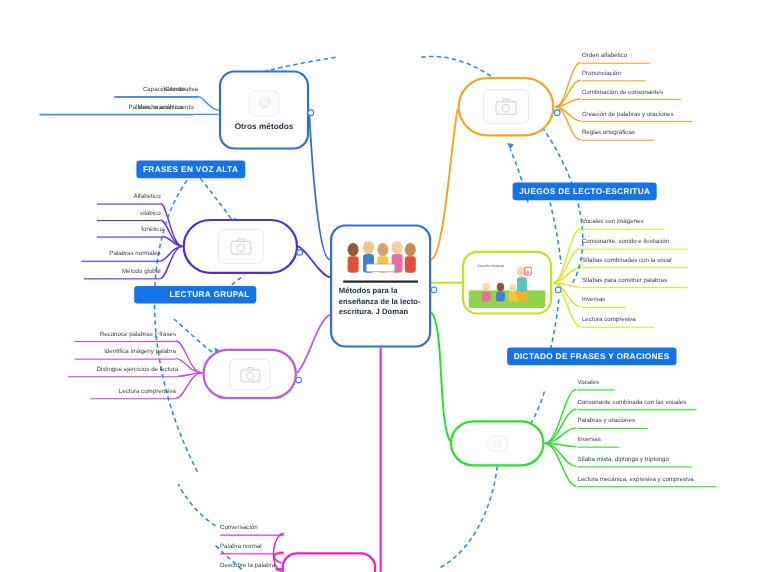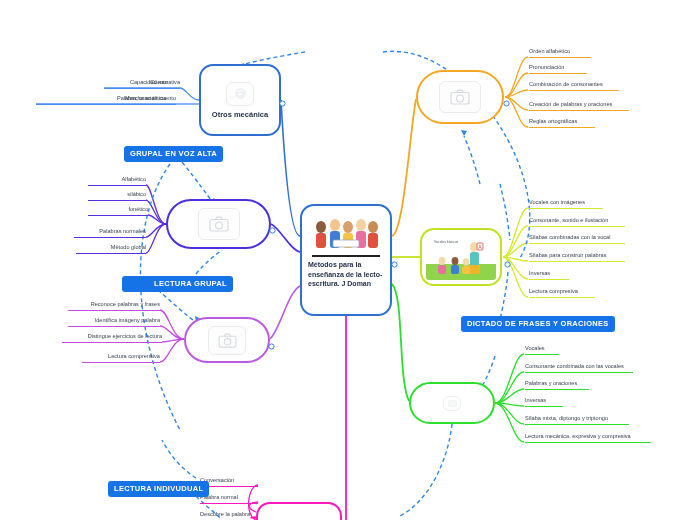--- a/index.html
+++ b/index.html
@@ -163,21 +163,21 @@
     <div class="ctitle">Métodos para la enseñanza de la lecto-escritura. J Doman</div>
   </div>
 
   <div class="node rounded" id="n-otros">
     <div class="ph">
       <svg width="13" height="11" viewBox="0 0 13 11">
           <circle cx="6.5" cy="5.5" r="4.6" fill="none" stroke="#c9cdd6" stroke-width="1"></circle>
           <rect x="4" y="4" width="5" height="4" rx="1" fill="none" stroke="#c9cdd6" stroke-width=".9"></rect>
         </svg>
     </div>
-    <div class="lbl">Otros mecánica</div>
+    <div class="lbl">Otros métodos</div>
   </div>
   <div class="leaf c-blue r" style="left:104px;top:79px;width:76px;">Capacidad narrativa</div>
   <div class="leaf c-blue r" style="left:36px;top:95px;width:140px;">Palabra, oración cuento</div>
   <div class="leaf" style="left:150px;top:79px;border:none;">Cuento</div>
   <div class="leaf" style="left:125px;top:95px;border:none;">Marcha analítica</div>
 
   <div class="node pill" id="n-voz">
     <div class="ph">
       <svg width="20" height="16" viewBox="0 0 20 16">
           <rect x="1" y="3.5" width="18" height="11.5" rx="2" fill="none" stroke="#b9bec8" stroke-width="1.2"></rect>
@@ -258,23 +258,23 @@
   <div class="leaf c-green" style="left:525px;top:380px;width:64px;">Palabras y oraciones</div>
   <div class="leaf c-green" style="left:525px;top:397px;width:38px;">Inversas</div>
   <div class="leaf c-green" style="left:525px;top:415px;width:104px;">Sílaba mixta, diptongo y triptongo</div>
   <div class="leaf c-green" style="left:525px;top:433px;width:126px;">Lectura mecánica, expresiva y compresiva</div>
 
   <div class="node rounded" id="n-individual"></div>
   <div class="leaf c-pink" style="left:200px;top:477px;width:58px;">Conversación</div>
   <div class="leaf c-pink" style="left:200px;top:494px;width:58px;">Palabra normal</div>
   <div class="leaf c-pink" style="left:200px;top:511px;width:62px;">Descubre la palabra</div>
 
-  <div class="badge" style="left:124px;top:146px;">GRUPAL EN VOZ ALTA</div>
-  <div class="badge" style="left:122px;top:276px;padding-left:32px;">LECTURA GRUPAL</div>
-  <div class="badge" style="left:108px;top:481px;">LECTURA INDIVUDUAL</div>
+  <div class="badge" style="left:124px;top:146px;">FRASES EN VOZ ALTA</div>
+  <div class="badge" style="left:122px;top:260px;padding-left:32px;">LECTURA GRUPAL</div>
+  <div class="badge" style="left:466px;top:166px;">JUEGOS DE LECTO-ESCRITUA</div>
   <div class="badge" style="left:461px;top:316px;">DICTADO DE FRASES Y ORACIONES</div>
 
   <div class="knob" style="left:279px;top:93px;">
     <svg width="7" height="7" viewBox="0 0 7 7">
         <circle cx="3.5" cy="3.5" r="2.6" fill="#fff" stroke="#2f86e8" stroke-width="1"></circle>
       </svg>
   </div>
   <div class="knob" style="left:269px;top:220px;">
     <svg width="7" height="7" viewBox="0 0 7 7">
         <circle cx="3.5" cy="3.5" r="2.6" fill="#fff" stroke="#2f86e8" stroke-width="1"></circle>

